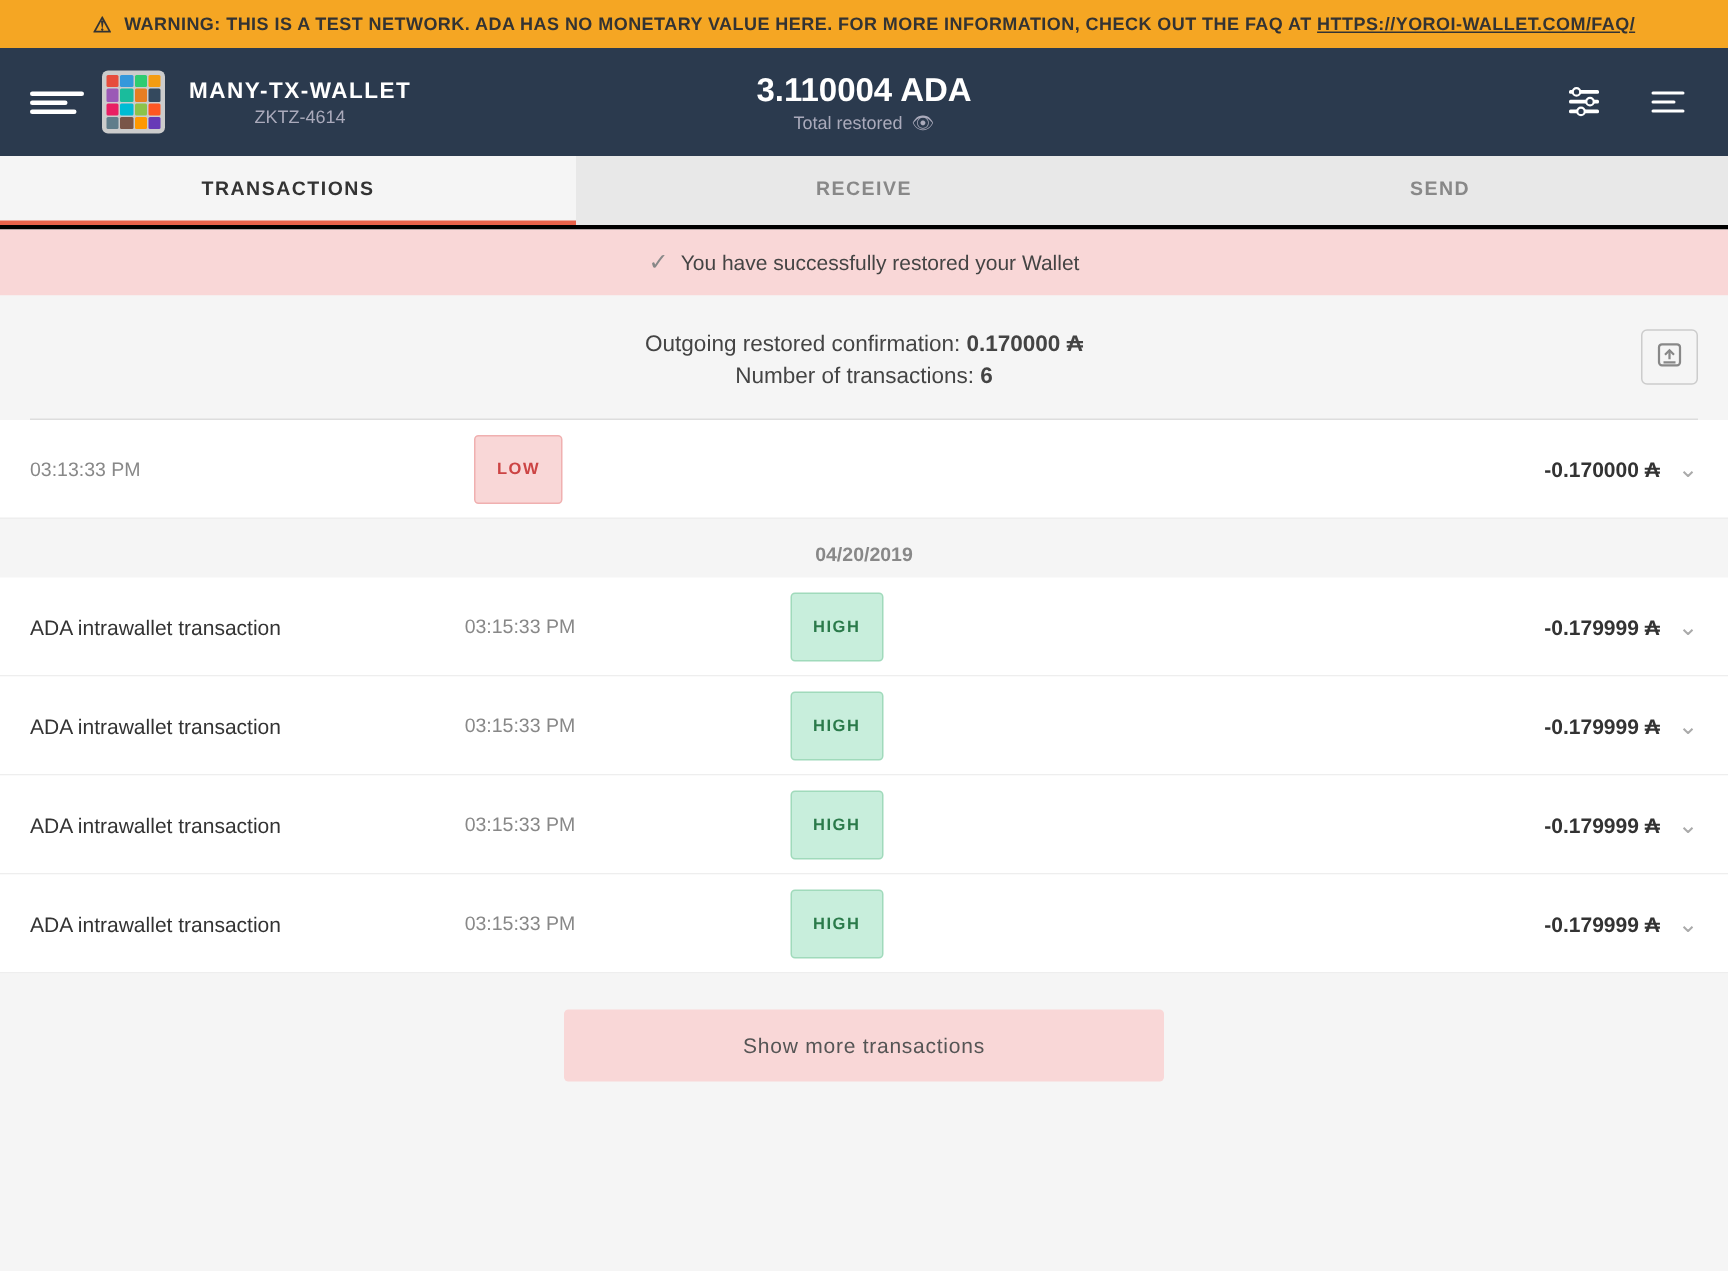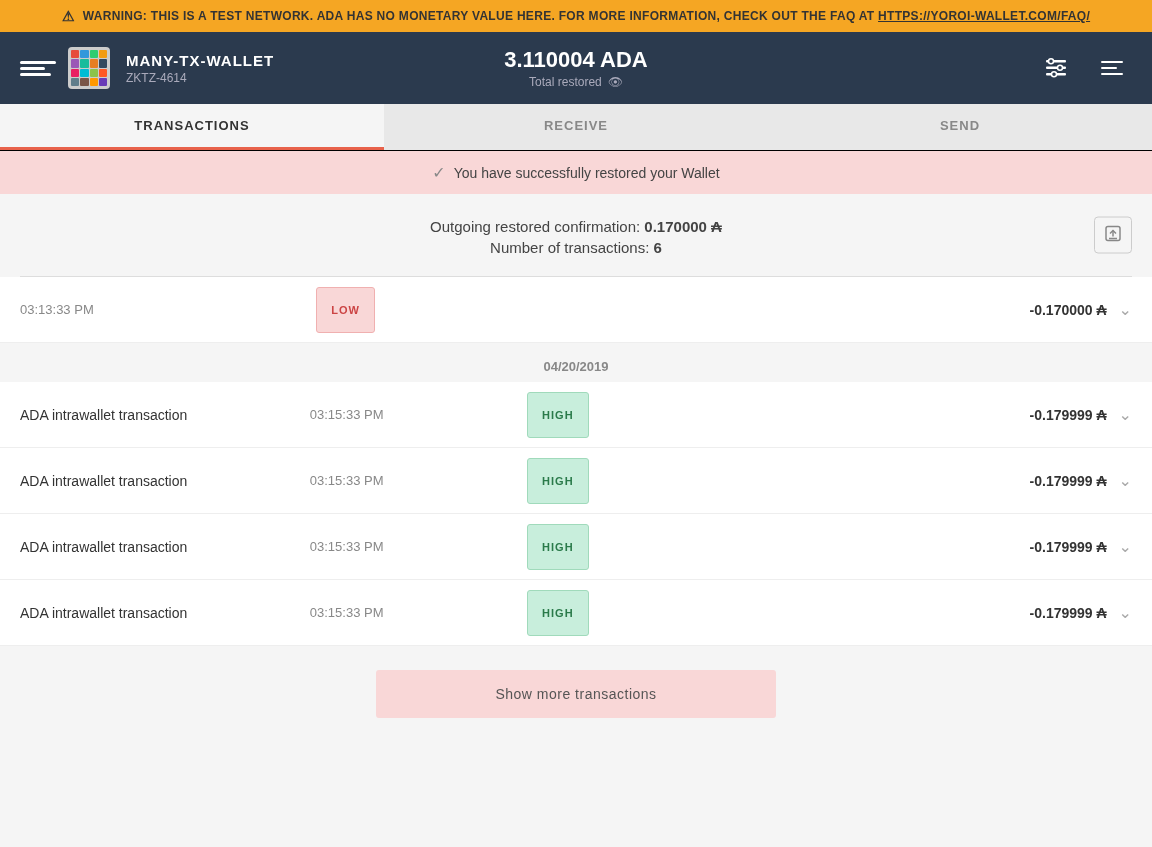--- a/index.html
+++ b/index.html
@@ -68,21 +68,21 @@
       display: grid;
       grid-template-columns: repeat(4, 1fr);
       gap: 1px;
       width: 36px;
       height: 36px;
     }
     .avatar-cell {
       border-radius: 1px;
     }
 
-    .wallet-info { margin-left: 4px; }
+    .wallet-info { margin-left: 4px; text-align: center; }
     .wallet-name { font-size: 15px; font-weight: 700; letter-spacing: 1px; color: white; }
     .wallet-id { font-size: 12px; color: #aab; margin-top: 2px; }
 
     .header-center {
       text-align: center;
       flex: 1;
     }
     .balance-amount { font-size: 22px; font-weight: 700; color: white; }
     .balance-label { font-size: 12px; color: #aab; margin-top: 2px; display: flex; align-items: center; justify-content: center; gap: 6px; }
     .eye-icon { cursor: pointer; }
@@ -103,21 +103,21 @@
       border-radius: 4px;
       display: flex;
       align-items: center;
       justify-content: center;
     }
 
     
     .tabs {
       background: #e8e8e8;
       display: flex;
-      border-bottom: 1px solid #000000;
+      border-bottom: 3px solid #000000;
     }
     .tab {
       flex: 1;
       text-align: center;
       padding: 14px;
       font-size: 13px;
       font-weight: 600;
       letter-spacing: 1px;
       cursor: pointer;
       color: #888;

